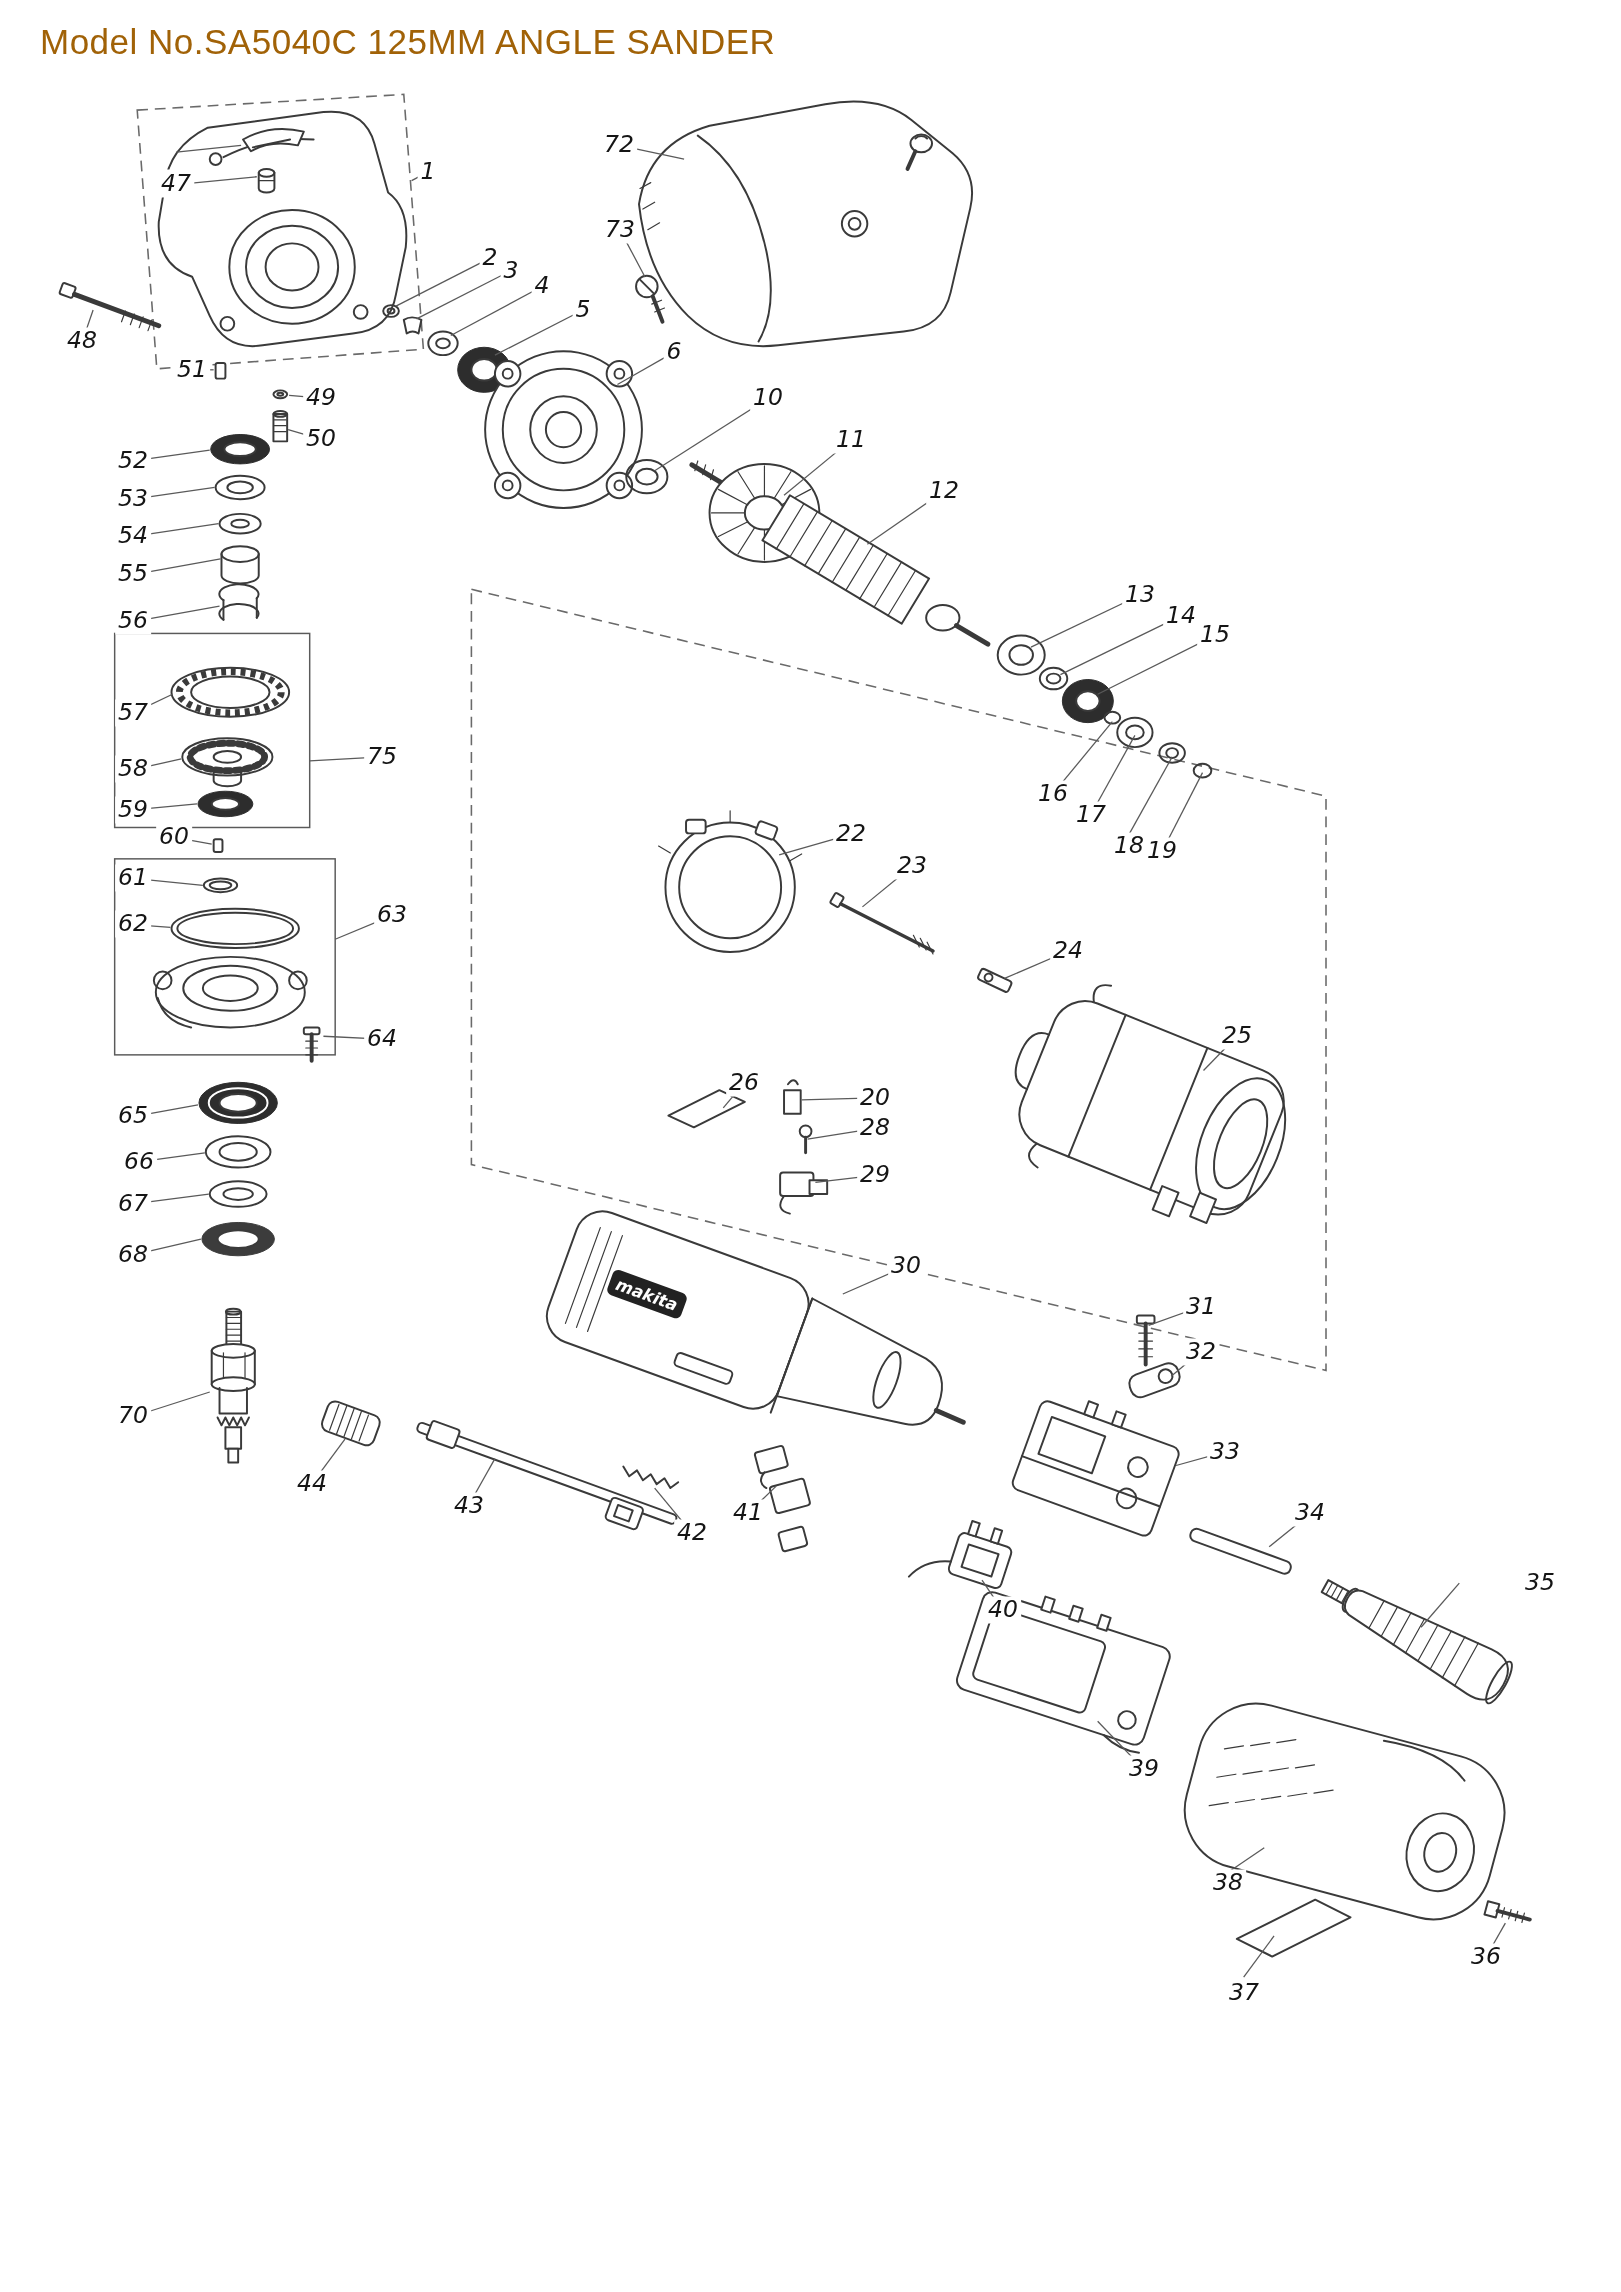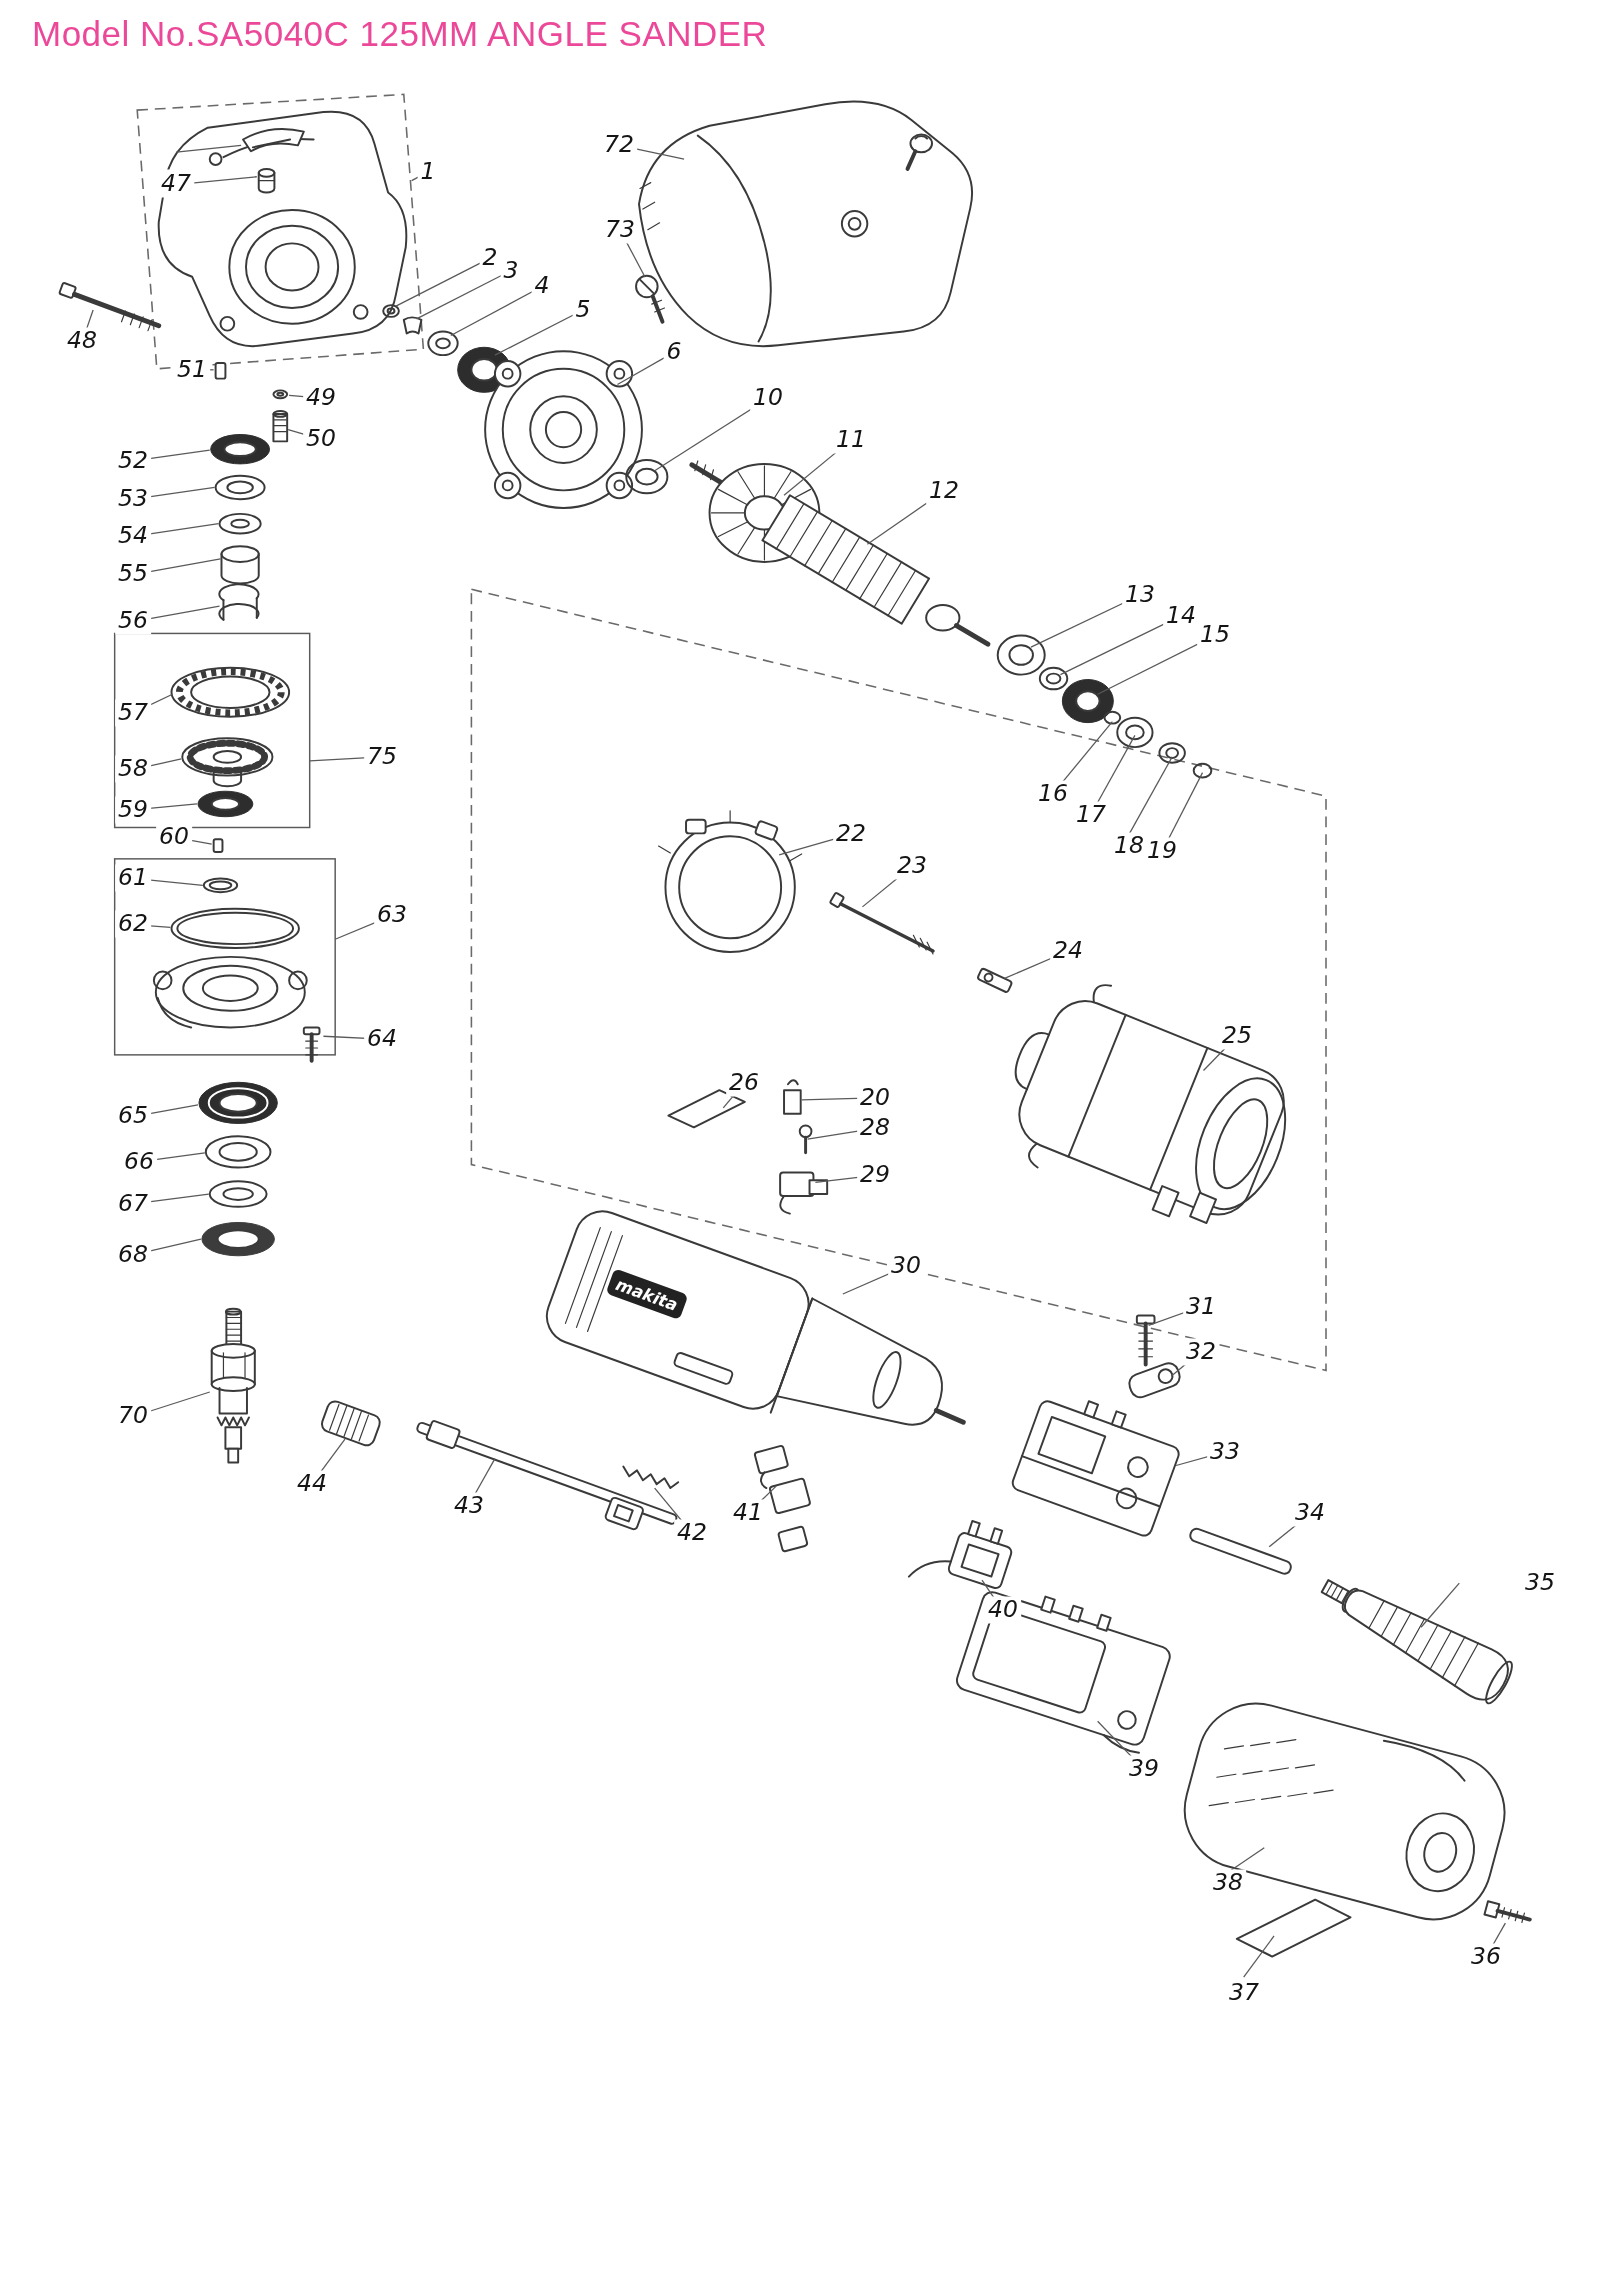--- a/index.html
+++ b/index.html
@@ -1,19 +1,19 @@
 <!DOCTYPE html>
 <html><head>
 <meta charset="utf-8">
 <style>
   html,body{margin:0;padding:0;background:#ffffff;}
   .page{position:relative;width:1621px;height:2293px;background:#fff;overflow:hidden;
         font-family:"Liberation Sans",sans-serif;}
-  .title{position:absolute;left:32px;top:13.7px;margin:0;font-size:35px;font-weight:400;
-         color:#ec4899;letter-spacing:0.5px;font-family:"Liberation Sans",sans-serif;}
+  .title{position:absolute;left:32px;top:13.7px;margin:8px;font-size:35px;font-weight:400;
+         color:#a16207;letter-spacing:0.5px;font-family:"Liberation Sans",sans-serif;}
   svg.layer{position:absolute;left:0;top:0;width:1621px;height:2293px;}
   #artwork{z-index:1;}
   #leaders{z-index:2;}
   #labels{position:absolute;left:0;top:0;width:1621px;height:2293px;z-index:3;}
   .part-label{position:absolute;transform:translate(-50%,-50%);font-style:italic;
               font-size:23.5px;color:#151515;background:#fff;padding:0 2.9px;line-height:1.15;
               font-family:"DejaVu Sans",sans-serif;}
   
   .ln{stroke:#3a3a3a;stroke-width:2;fill:none;stroke-linecap:round;stroke-linejoin:round;}
   .fillw{fill:#ffffff;}

